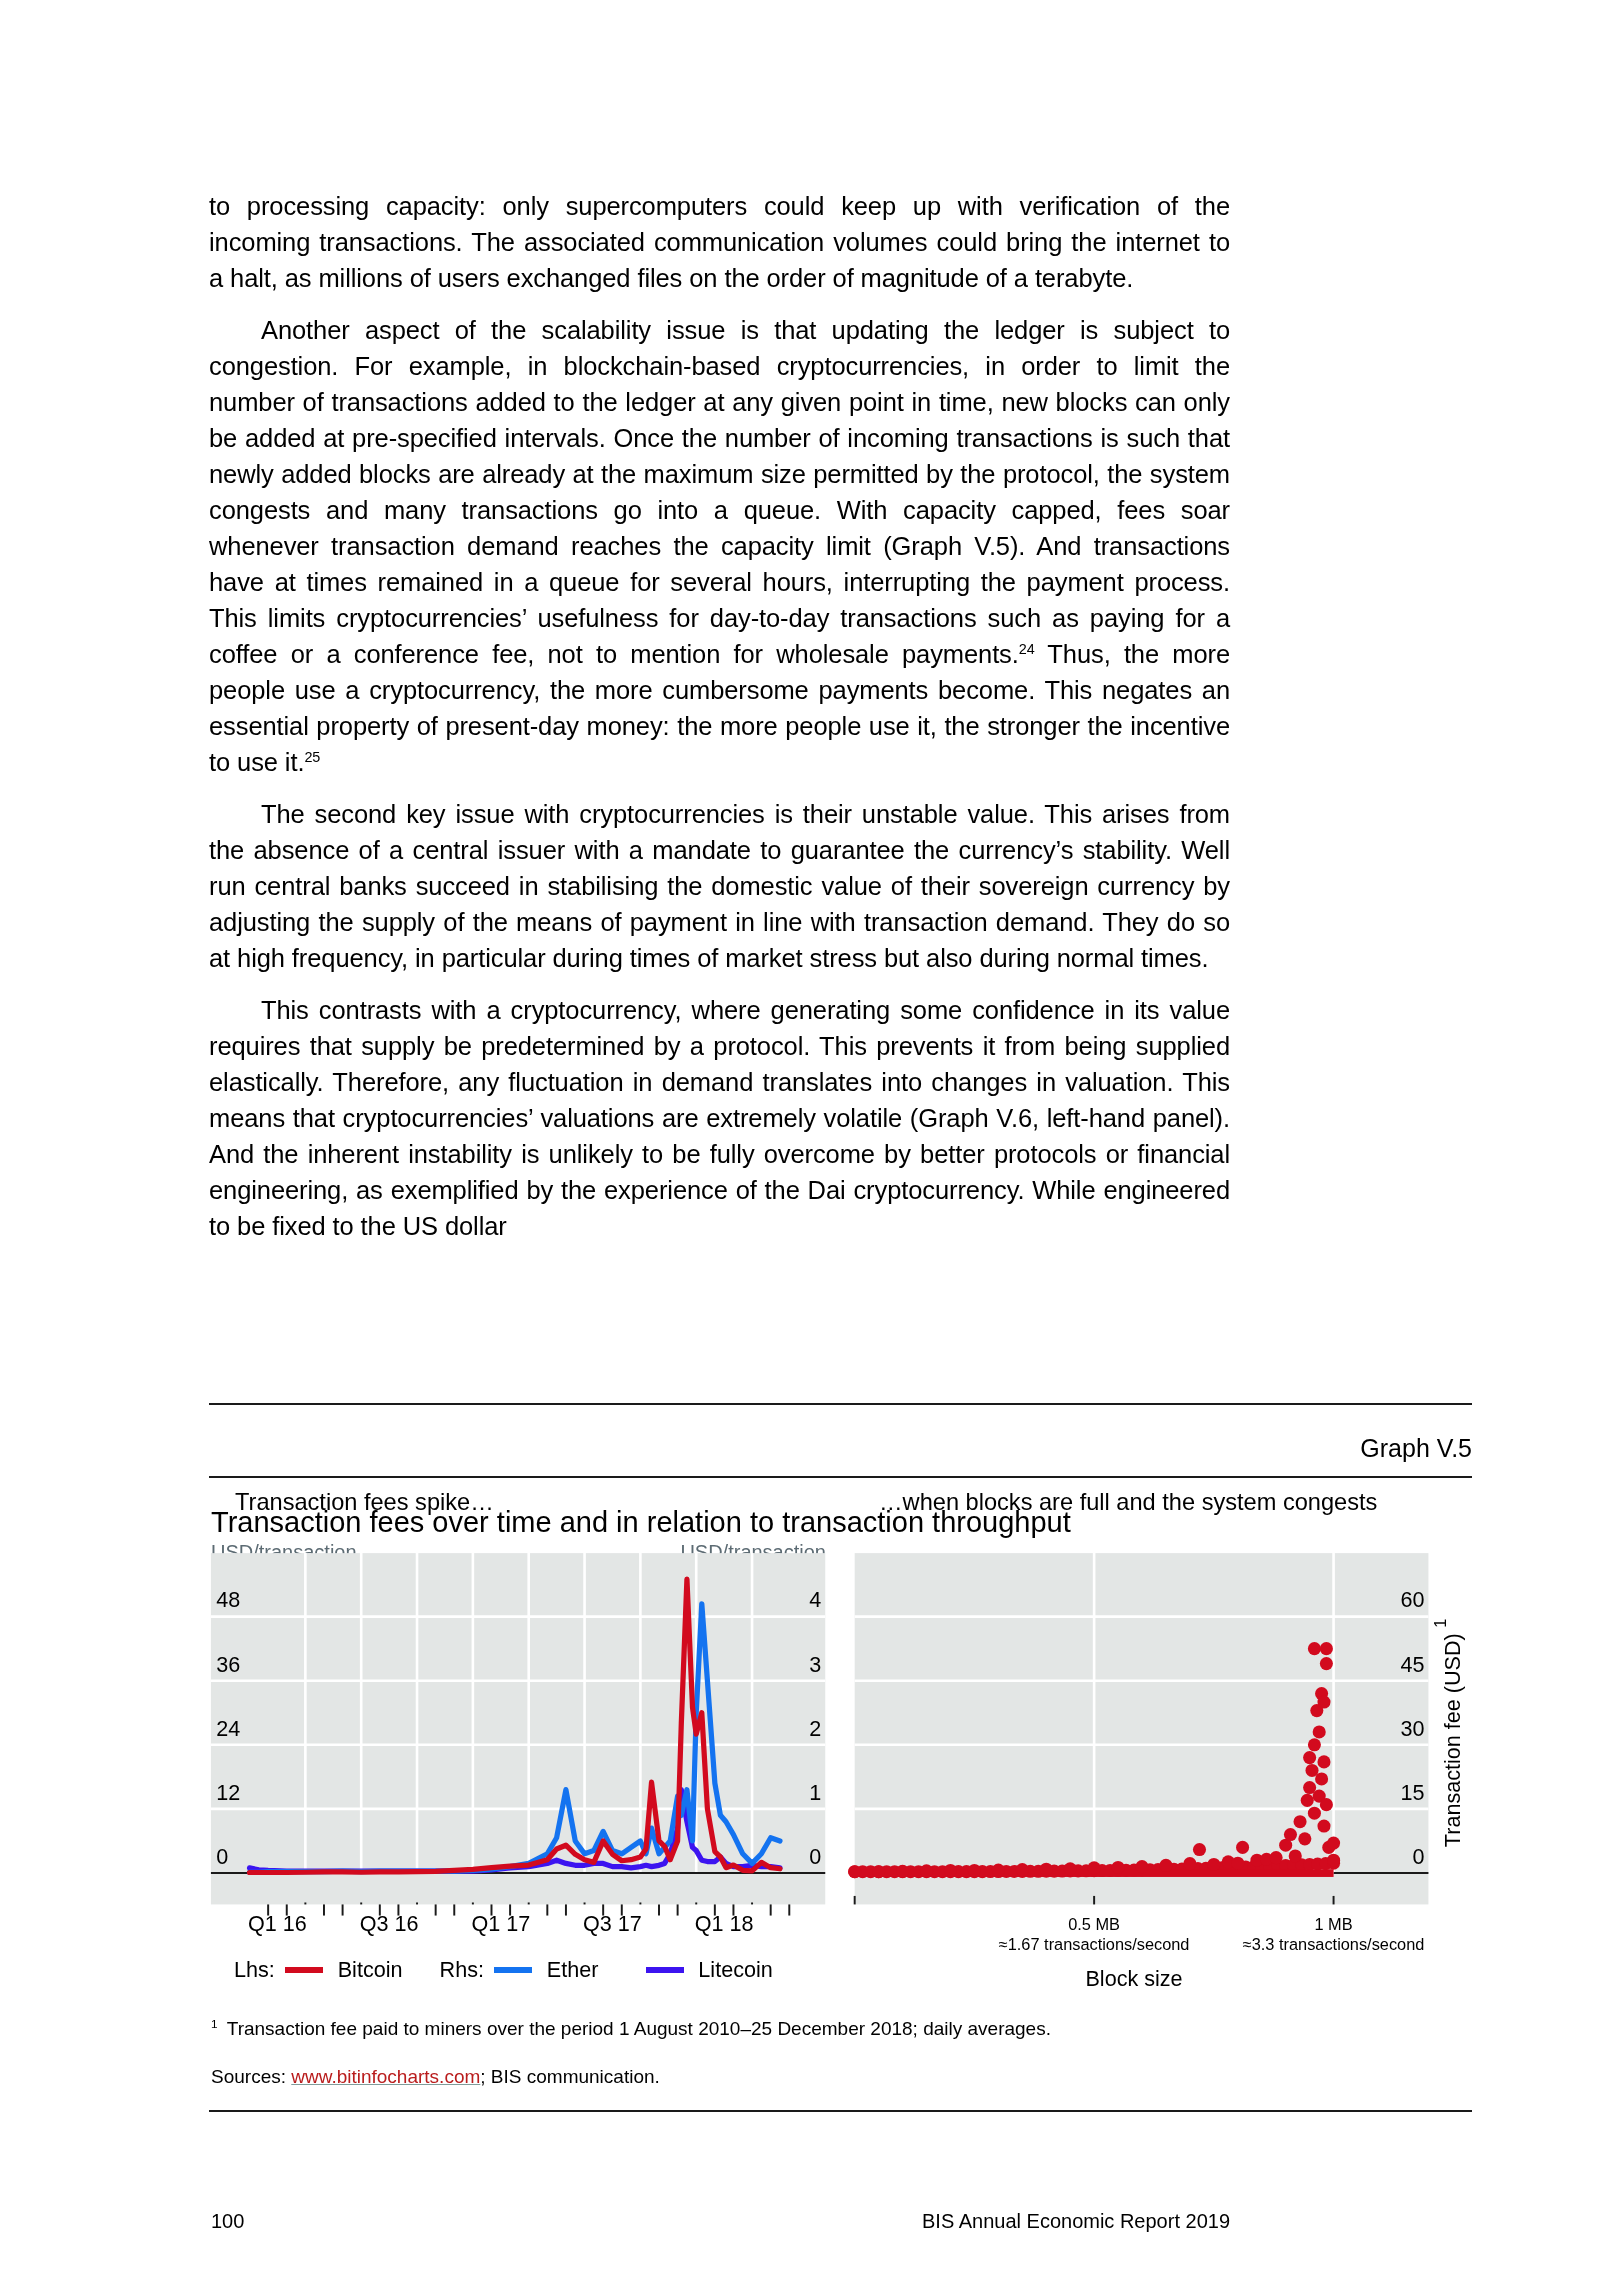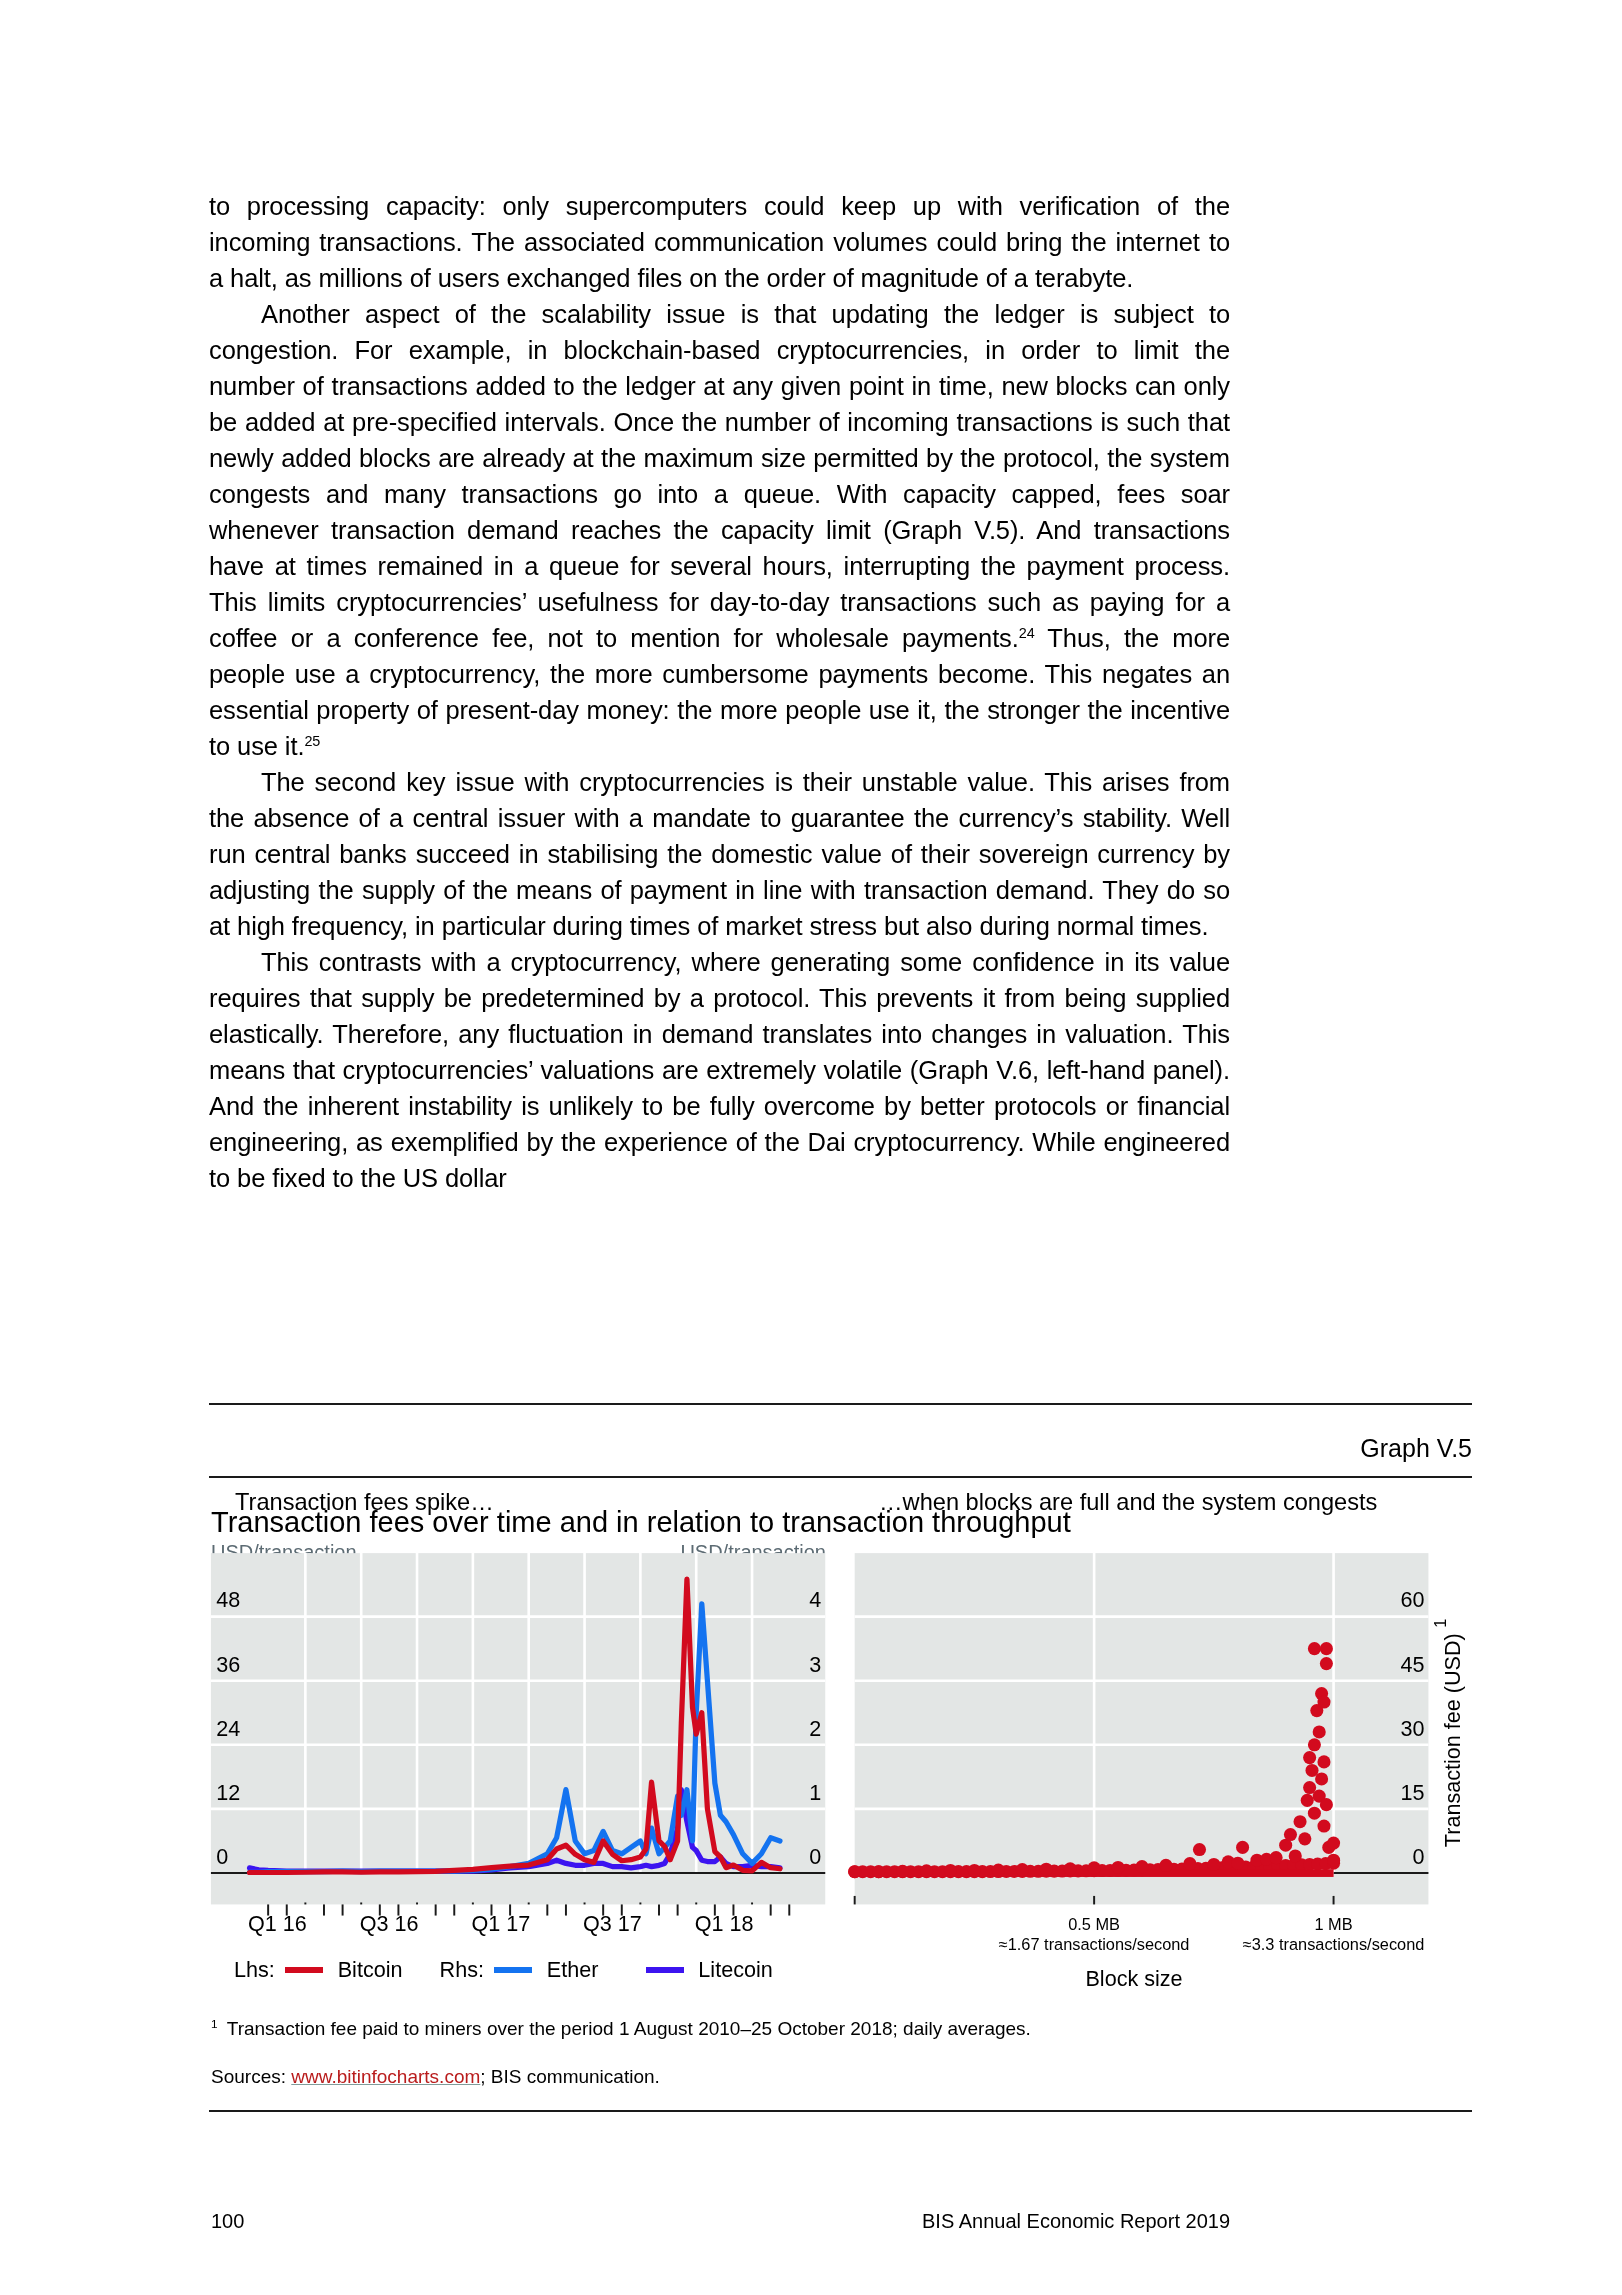--- a/index.html
+++ b/index.html
@@ -1,21 +1,21 @@
 <!DOCTYPE html>
 <html style="font-size:10.5px"><head>
 <meta charset="utf-8">
 <style>
   html, body { margin:0; padding:0; background:#ffffff; }
   body { width:1623px; height:2295px; position:relative; overflow:hidden;
          font-family:"Liberation Sans", "DejaVu Sans", sans-serif; color:#000; }
   .body-text { position:absolute; left:209px; top:188px; width:1021px;
                font-size:25.5px; line-height:36px; text-align:justify; letter-spacing:-0.1px; }
   .body-text p { margin:0; }
-  .body-text p.indent { text-indent:52px; }
+  .body-text p.indent { text-indent:52px;margin-top:16px; }
   .body-text sup { font-size:14.4px; line-height:0; vertical-align:super; }
   .rule { position:absolute; left:209px; width:1263px; height:2px; background:#1a1a1a; }
   .abs { position:absolute; white-space:nowrap; }
   .chart-title { left:211px; top:1506px; font-size:29px; }
   .graph-id { right:151px; top:1434px; font-size:25px; }
   .panel-sub { top:1489px; font-size:23.6px;margin-left:24px; }
   .unit { top:1541px; font-size:20px; color:#5c6b73; }
   svg.chart { position:absolute; left:0; top:0; }
   .tick-label { font-family:"Liberation Sans", "DejaVu Sans", sans-serif; font-size:33px; fill:#000; }
   .small-label { font-family:"Liberation Sans", "DejaVu Sans", sans-serif; font-size:25px; fill:#000; }
@@ -254,19 +254,19 @@
   <span>Bitcoin</span>
   <span class="gap"></span>
   <span>Rhs:</span>
   <span class="sw" id="sw-ether" style="background: rgb(20, 115, 240);"></span>
   <span>Ether</span>
   <span class="gap"></span>
   <span class="sw" id="sw-litecoin" style="background: rgb(60, 20, 240);"></span>
   <span>Litecoin</span>
 </div>
 
-<div class="abs footnote"><sup>1</sup><span>Transaction fee paid to miners over the period 1 August 2010–25 October 2018; daily averages.</span></div>
+<div class="abs footnote"><sup>1</sup><span>Transaction fee paid to miners over the period 1 August 2010–25 December 2018; daily averages.</span></div>
 <div class="abs sources"><span>Sources: </span><a>www.bitinfocharts.com</a><span>; BIS communication.</span></div>
 <div class="rule" style="top:2110px"></div>
 
 <div class="abs footer-left">100</div>
 <div class="abs footer-right">BIS Annual Economic Report 2019</div>
 
 
 </body></html>

